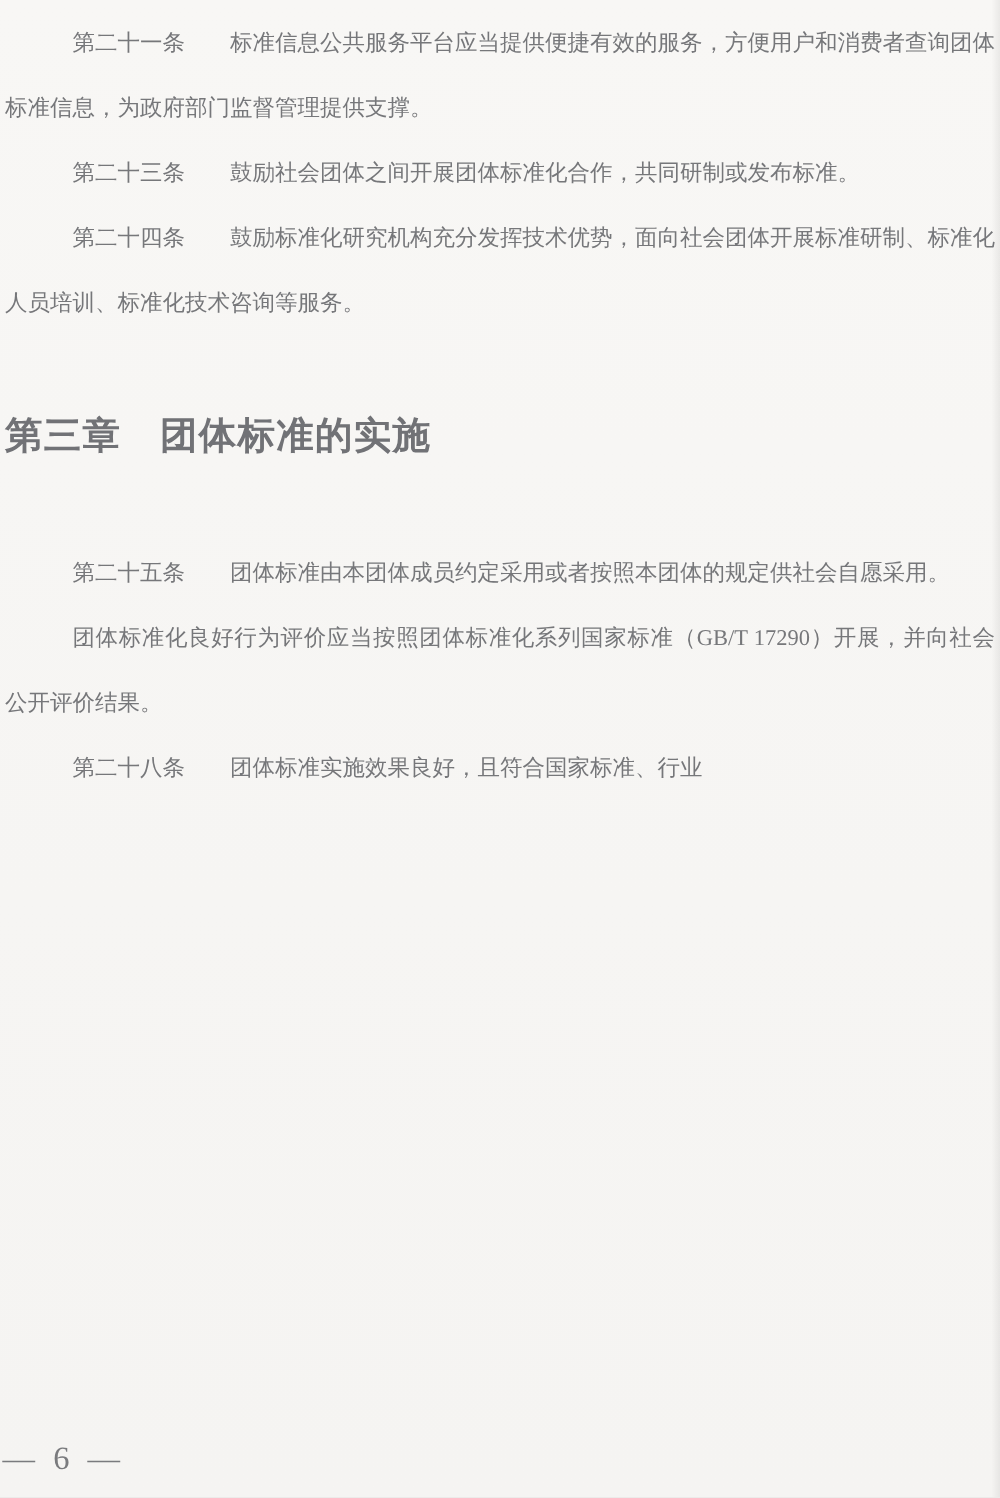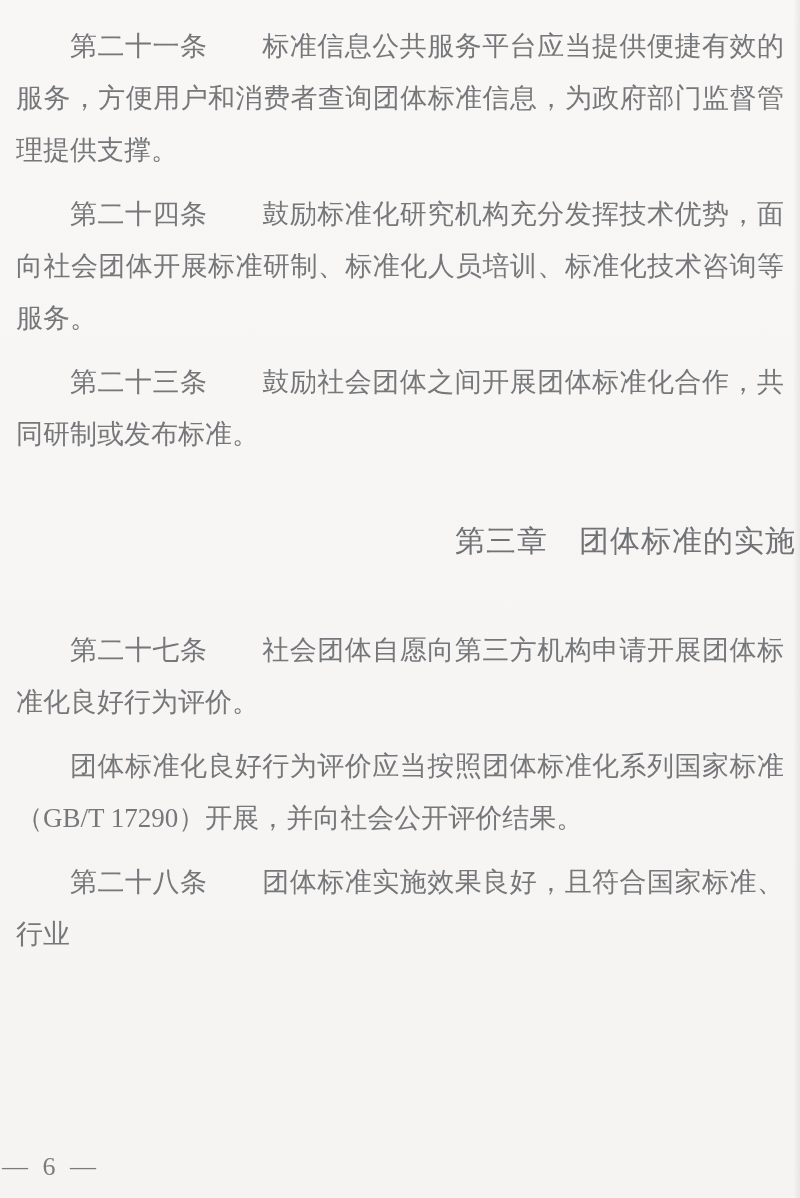--- a/index.html
+++ b/index.html
@@ -25,36 +25,36 @@
     right: 0;
     width: 7px;
     height: 100%;
     background: linear-gradient(to right, rgba(0,0,0,0), rgba(0,0,0,0.06));
     pointer-events: none;
   }
   .doc-body {
     padding: 8px 4px 0 4px;
   }
   .para {
-    margin: 12px;
-    font-size: 27px;
+    margin: 0;
+    font-size: 18px;
     line-height: 52px;
     text-align: justify;
     text-indent: 54px;
     letter-spacing: 0;
     word-break: normal;
     color: #76777a;
   }
   .chapter-heading {
     margin: 58px 0 60px 0;
     font-family: "Liberation Sans", "DejaVu Sans", sans-serif;
-    font-weight: normal;
+    font-weight: bold;
     font-size: 30px;
     line-height: 46px;
-    text-align: right;
+    text-align: left;
     letter-spacing: 1px;
     color: #717276;
   }
   .page-number {
     position: absolute;
     left: 2px;
     top: 1150px;
     font-size: 26px;
     line-height: 34px;
     letter-spacing: 4px;
@@ -64,29 +64,29 @@
 </style>
 </head>
 <body>
 
 <div class="page">
   <div class="doc-body">
 
     <p class="para">第二十一条　　标准信息公共服务平台应当提供便捷有效的服务，方便用户和消费者查询团体标准信息，为政府部门监督管理提供支撑。</p>
 
 
+    <p class="para">第二十三条　　鼓励社会团体之间开展团体标准化合作，共同研制或发布标准。</p>
+
     <p class="para">第二十四条　　鼓励标准化研究机构充分发挥技术优势，面向社会团体开展标准研制、标准化人员培训、标准化技术咨询等服务。</p>
-
-    <p class="para">第二十三条　　鼓励社会团体之间开展团体标准化合作，共同研制或发布标准。</p>
 
     <h2 class="chapter-heading">第三章　团体标准的实施</h2>
 
+    <p class="para">第二十五条　　团体标准由本团体成员约定采用或者按照本团体的规定供社会自愿采用。</p>
 
 
-    <p class="para">第二十七条　　社会团体自愿向第三方机构申请开展团体标准化良好行为评价。</p>
 
     <p class="para">团体标准化良好行为评价应当按照团体标准化系列国家标准（GB/T 17290）开展，并向社会公开评价结果。</p>
 
     <p class="para">第二十八条　　团体标准实施效果良好，且符合国家标准、行业</p>
 
   </div>
 
   <div class="page-number">— 6 —</div>
 </div>
 

